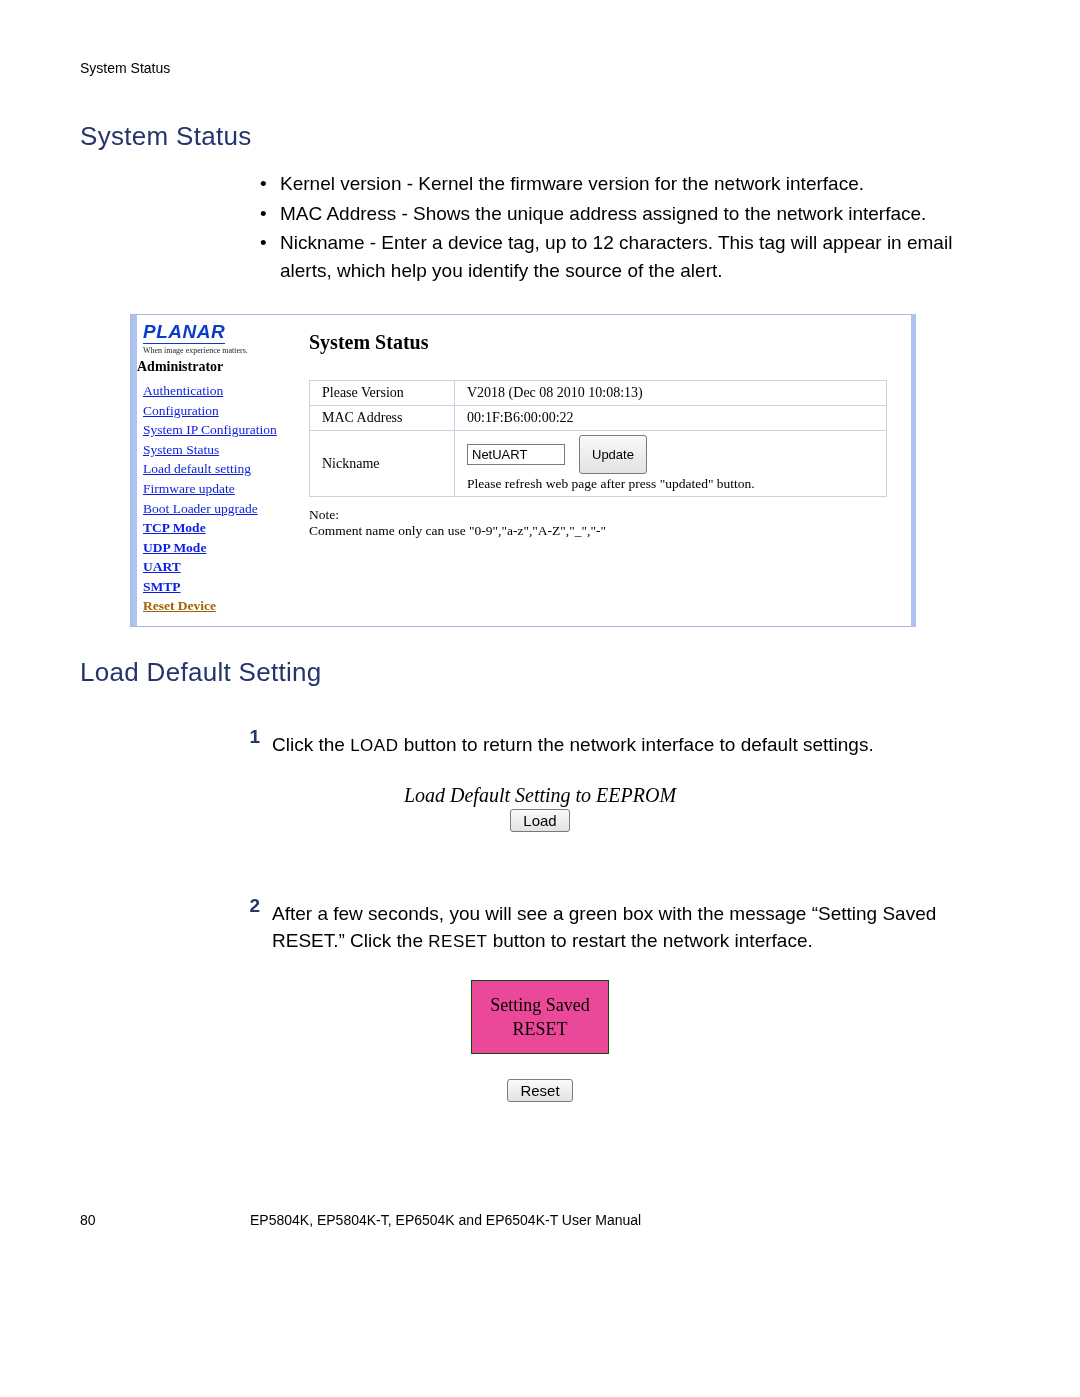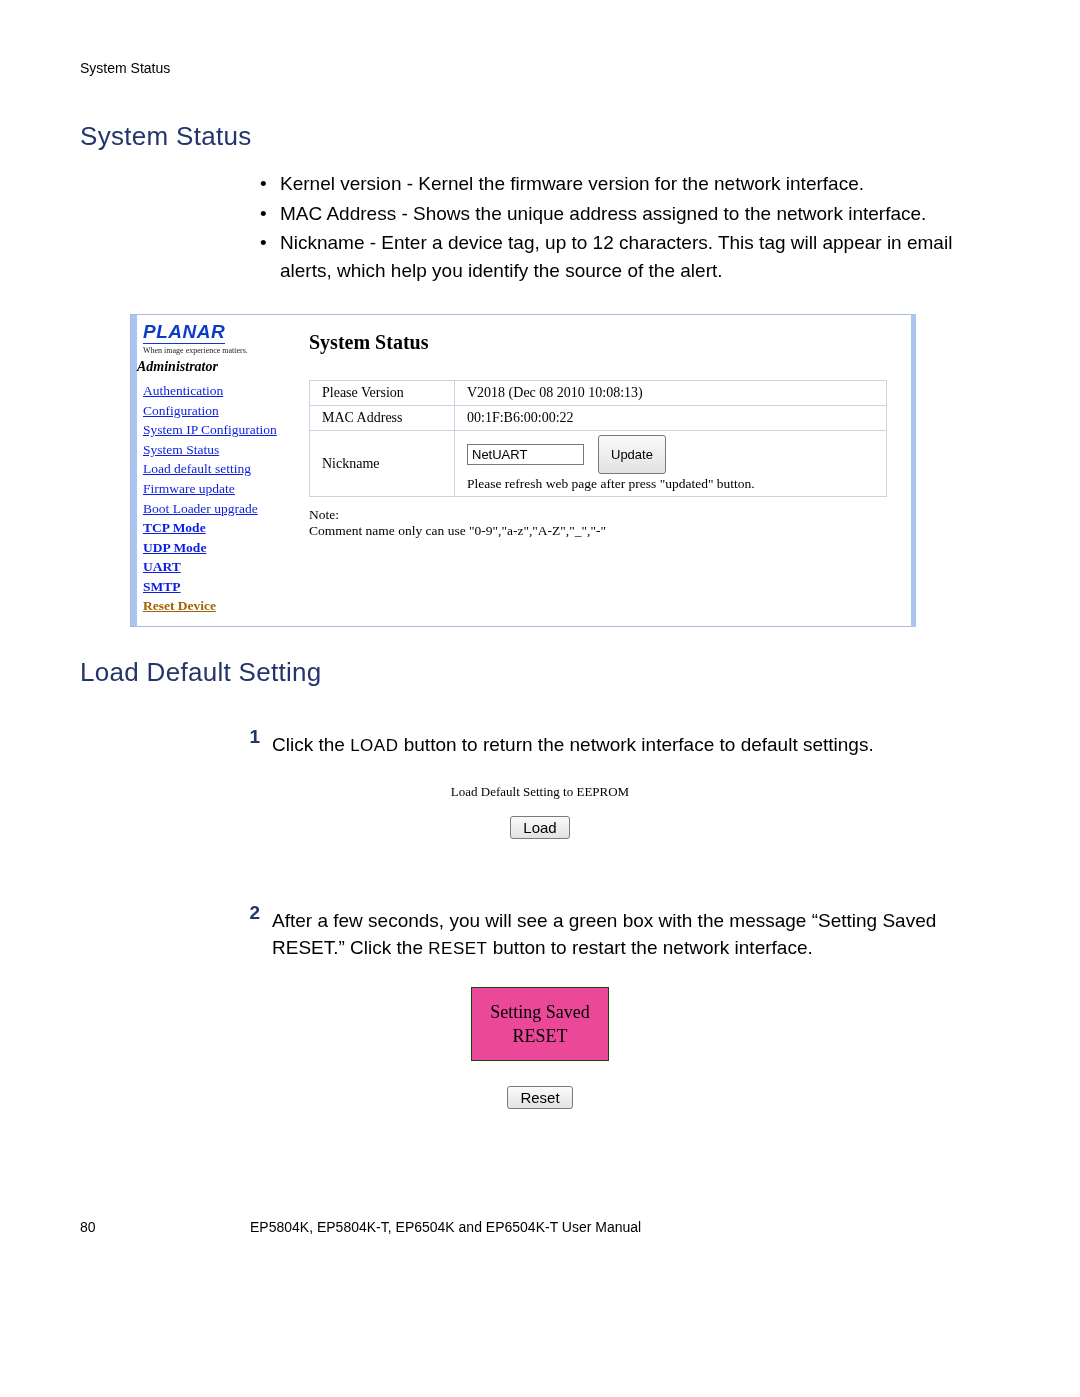--- a/index.html
+++ b/index.html
@@ -88,21 +88,20 @@
     font-size: 8px;
     color: #222;
     display: block;
     margin-top: 2px;
   }
   .shot1 .admin-label {
     font-weight: bold;
     font-size: 14px;
     margin-top: 4px;
     margin-left: -6px;
-    font-style: italic;
   }
   .shot1 .nav {
     margin-top: 6px;
   }
   .shot1 .nav a {
     display: block;
     color: #0b1ee0;
     text-decoration: underline;
     font-size: 13.5px;
     line-height: 1.45;
@@ -134,21 +133,21 @@
     width: 120px;
     white-space: nowrap;
   }
   .shot1 .nick-row {
     height: 36px;
   }
   .shot1 input[type=text] {
     font-family: Arial, sans-serif;
     font-size: 13px;
     padding: 2px 4px;
-    width: 117px;
+    width: 98px;
     border: 1px solid #7a7a7a;
     box-sizing: border-box;
   }
   .shot1 button.win {
     font-family: Arial, sans-serif;
     font-size: 13px;
     padding: 11px 12px;
     background: linear-gradient(#fafafa, #e2e2e2);
     border: 1px solid #7a7a7a;
     border-radius: 3px;
@@ -188,21 +187,21 @@
   .steps .txt { flex: 1; margin-top: 8px; }
   .steps .sc { font-variant: small-caps; font-size: 17px; letter-spacing: 0.5px; }
 
   
   .shot2 {
     margin: 25px auto 60px auto;
     width: 290px;
     font-family: "Times New Roman", serif;
     text-align: center;
   }
-  .shot2 .hdr { font-size: 13px; margin-bottom: 16px; }
+  .shot2 .hdr { font-size: 20px; margin-bottom: 2px; font-style: italic; }
   .shot2 button.win2 {
     font-family: Arial, sans-serif;
     font-size: 15px;
     padding: 2px 12px;
     background: linear-gradient(#fafafa, #e2e2e2);
     border: 1px solid #7a7a7a;
     border-radius: 3px;
     cursor: pointer;
   }
 

